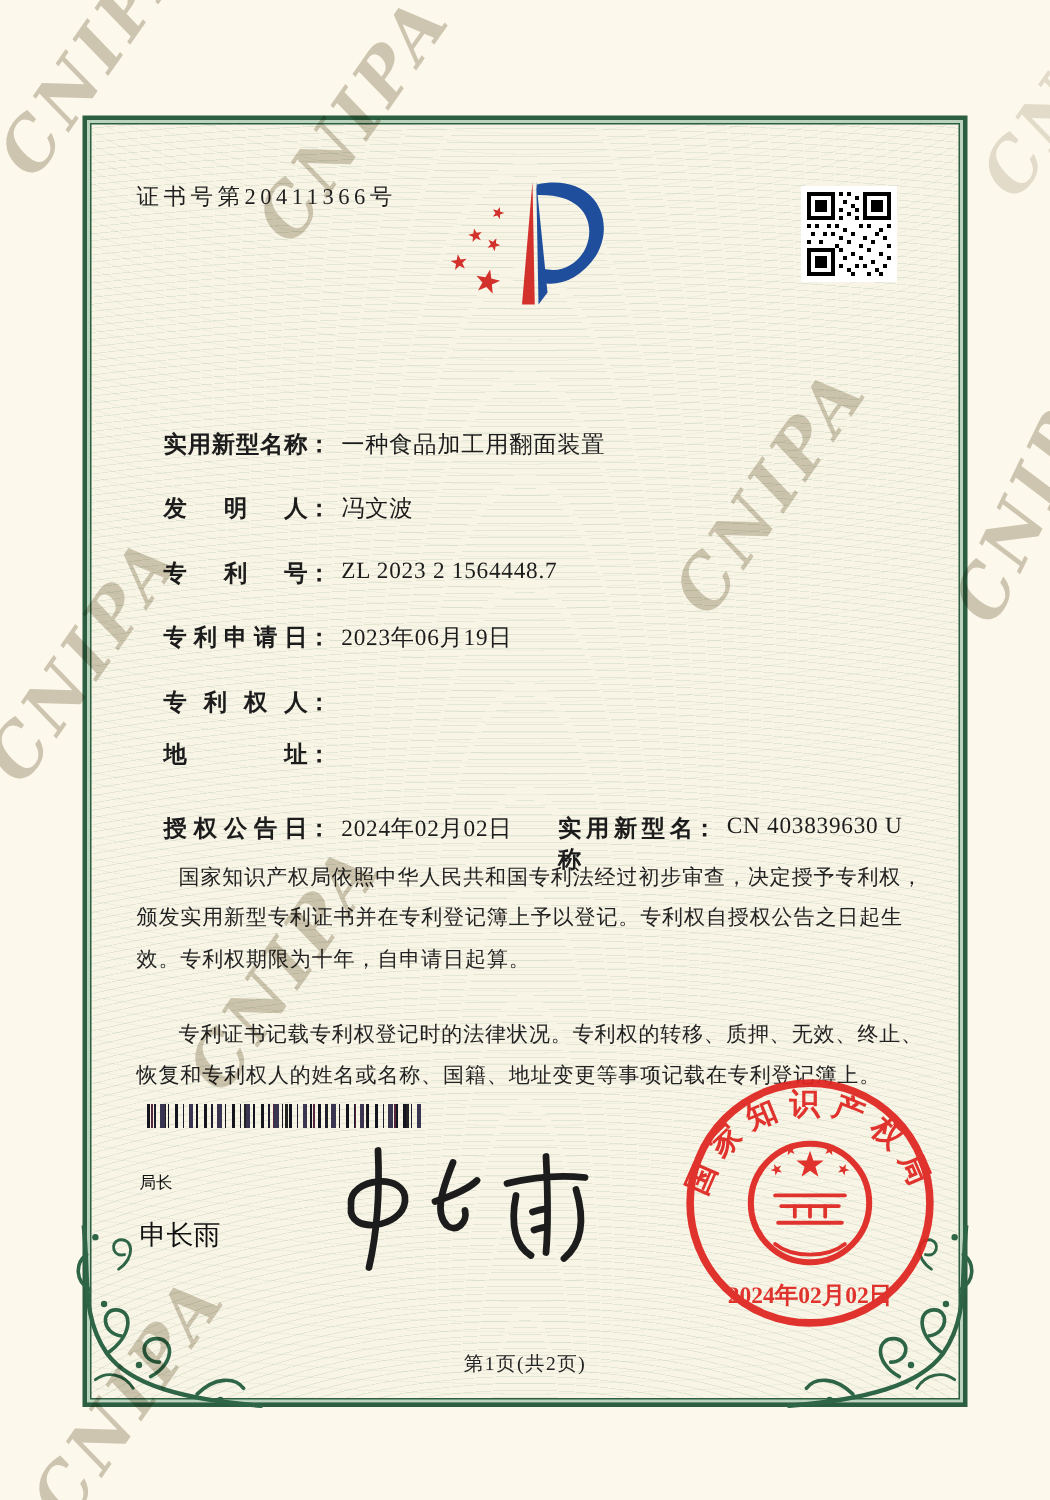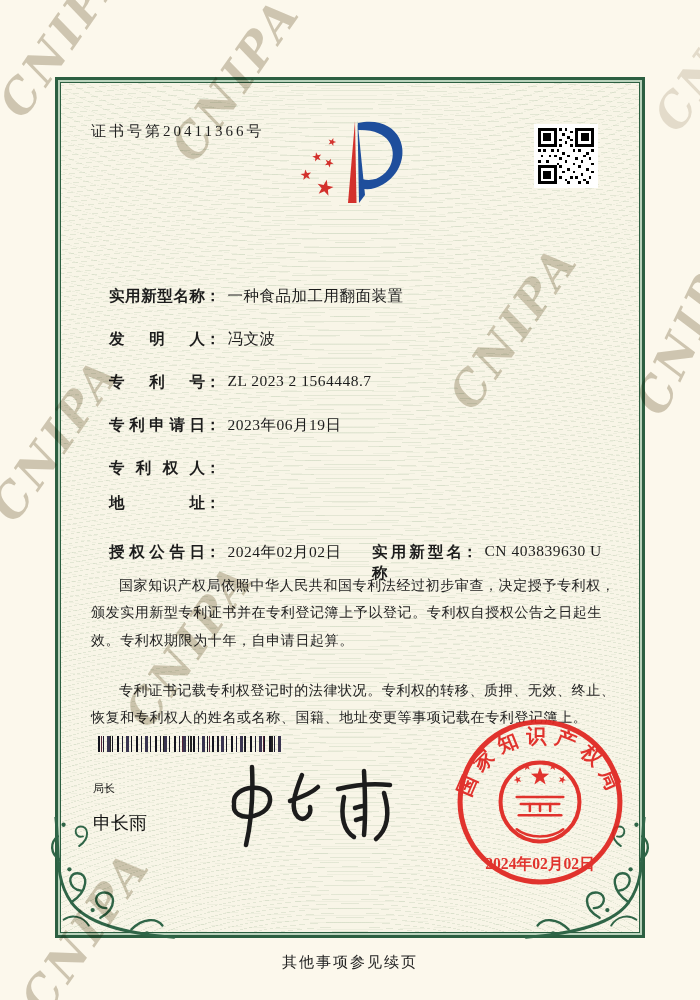--- a/index.html
+++ b/index.html
@@ -242,25 +242,25 @@
           <path d="M62 80 L108 80"></path>
           <path d="M66 87 L104 87"></path>
           <path d="M75 87 v7 M85 87 v7 M95 87 v7"></path>
           <path d="M64 98 h42"></path>
           <path d="M62 112 A 29 18 0 0 0 108 112"></path>
         </g>
       </g>
       <text x="85" y="151" text-anchor="middle" font-size="15.5" font-weight="bold" fill="#e02520" style="font-family:'Liberation Serif',serif">2024年02月02日</text>
     </svg>
 
+    <div class="page-no">第1页(共2页)</div>
   </div>
 
   <div class="wm" style="left:-30px; top:8px;">CNIPA</div>
   <div class="wm" style="left:142px; top:52px;">CNIPA</div>
   <div class="wm faint" style="left:625px; top:22px;">CNIPA</div>
   <div class="wm" style="left:420px; top:300px;">CNIPA</div>
   <div class="wm steep" style="left:596px; top:300px;">CNIPA</div>
   <div class="wm" style="left:-38px; top:412px;">CNIPA</div>
   <div class="wm" style="left:96px; top:618px;">CNIPA</div>
   <div class="wm" style="left:-8px; top:905px;">CNIPA</div>
 
-  <div class="note">其他事项参见续页</div>
 </div>
 
 </body></html>

